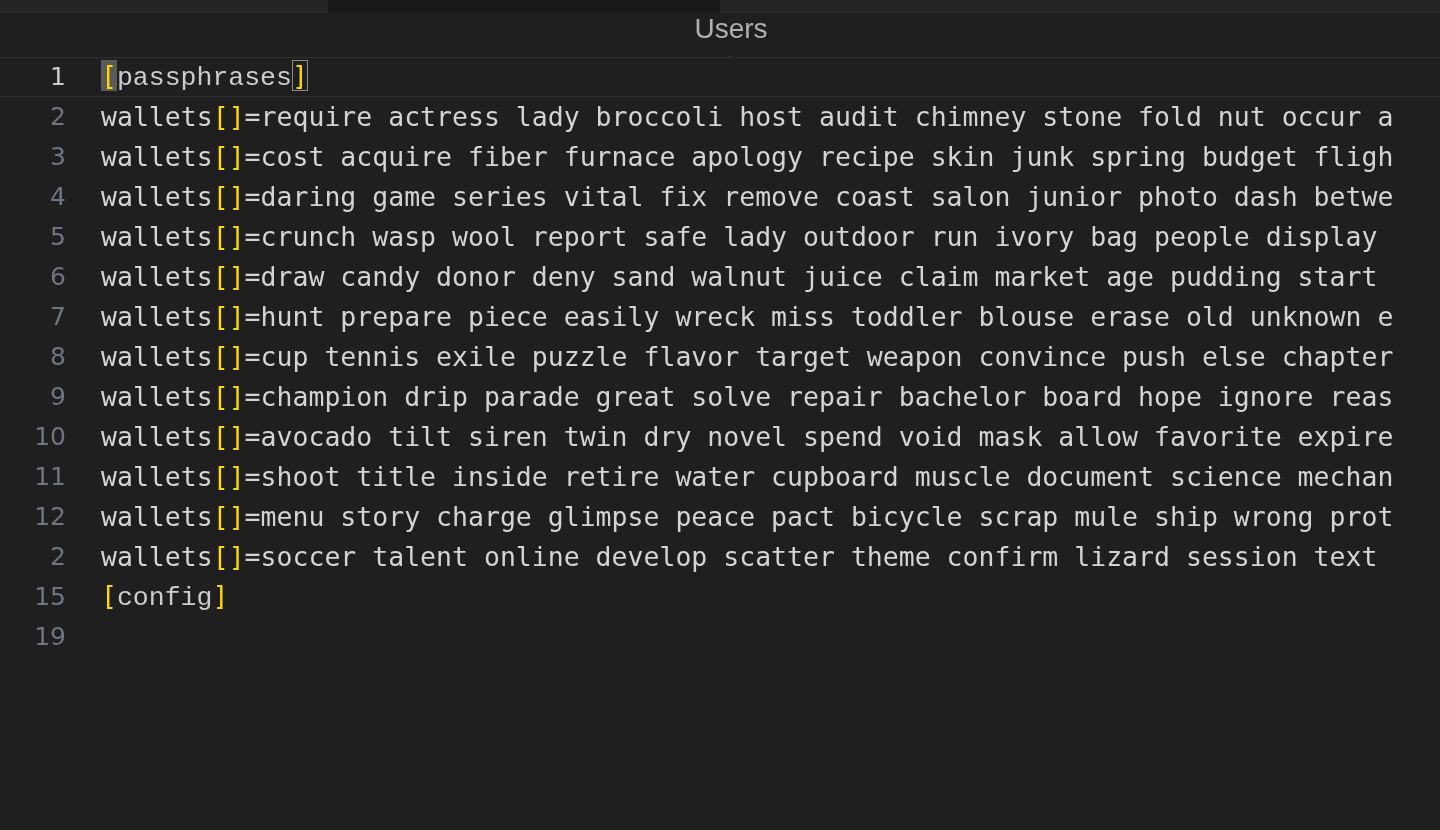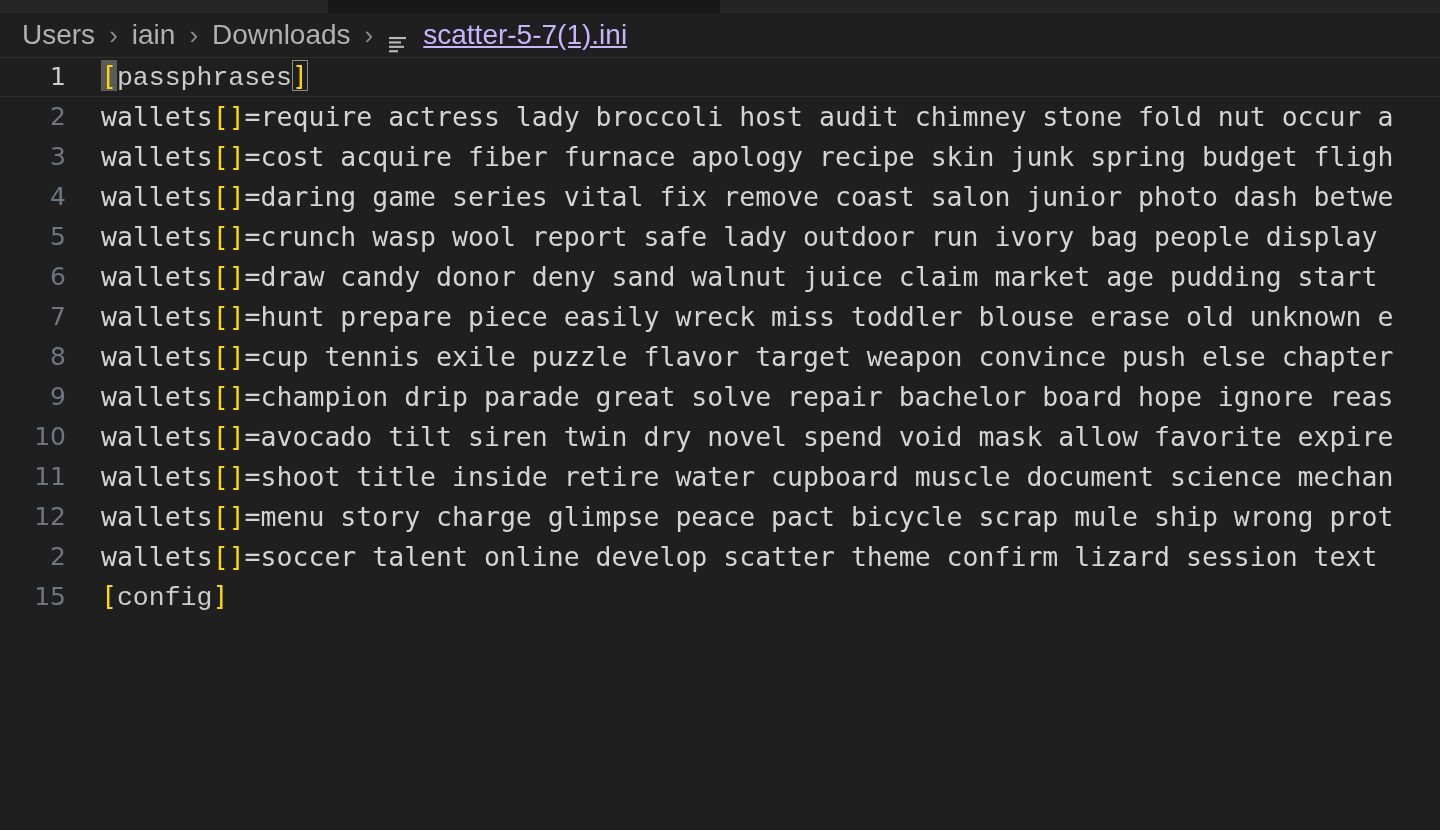--- a/index.html
+++ b/index.html
@@ -40,20 +40,21 @@
     height: 44px;
     background: #1f1f1f;
     display: flex;
     align-items: center;
     padding-left: 22px;
     font-family: "Liberation Sans", sans-serif;
     font-size: 28px;
     color: #a9a9a9;
     white-space: nowrap;
     letter-spacing: 0px;
+    flex-direction: column;
   }
   .crumb { color: #b0b0b0; }
   .crumb-sep {
     color: #8c8c8c;
     margin: 0 14px;
     font-size: 26px;
     font-weight: 300;
   }
   .crumb-file {
     display: inline-flex;
@@ -215,14 +216,18 @@
     <span class="code"><span class="t-keyplain">wallets</span><span class="t-bracket">[]</span><span class="t-eq">=</span><span class="t-val">soccer talent online develop scatter theme confirm lizard session text</span></span>
   </div>
 
 
   <div class="line">
     <span class="ln">15</span>
     <span class="code"><span class="t-bracket">[</span><span class="t-section">config</span><span class="t-bracket">]</span></span>
   </div>
 
 
+  <div class="line">
+    <span class="ln">19</span>
+    <span class="code"></span>
+  </div>
 
 </div>
 
 </body></html>

